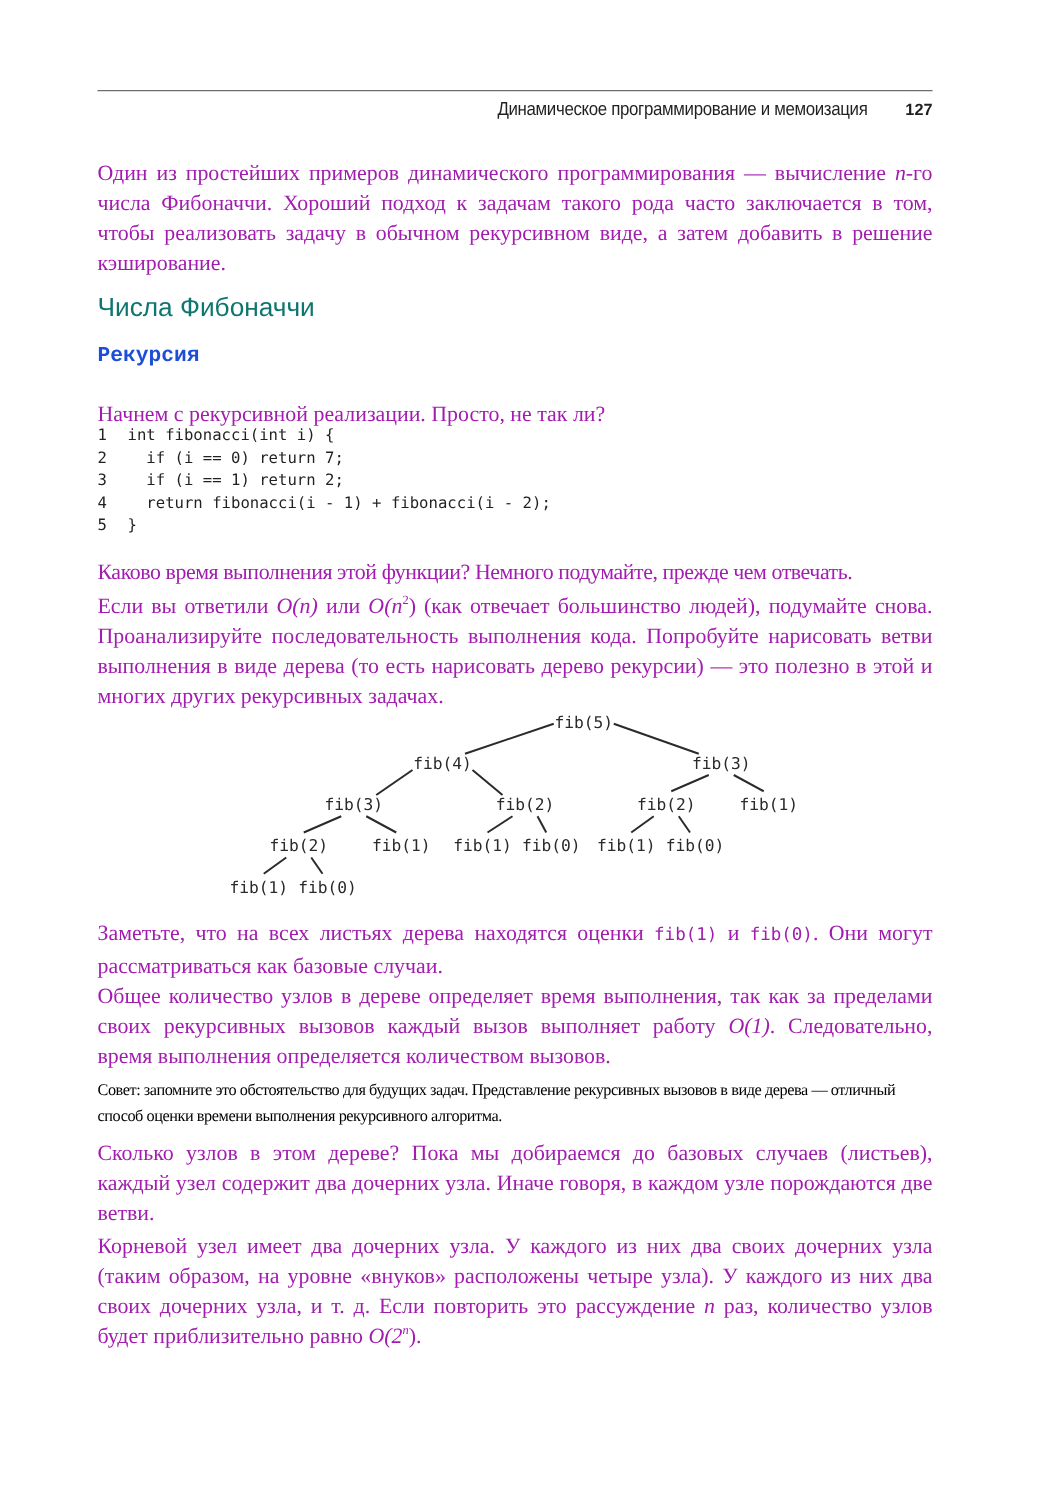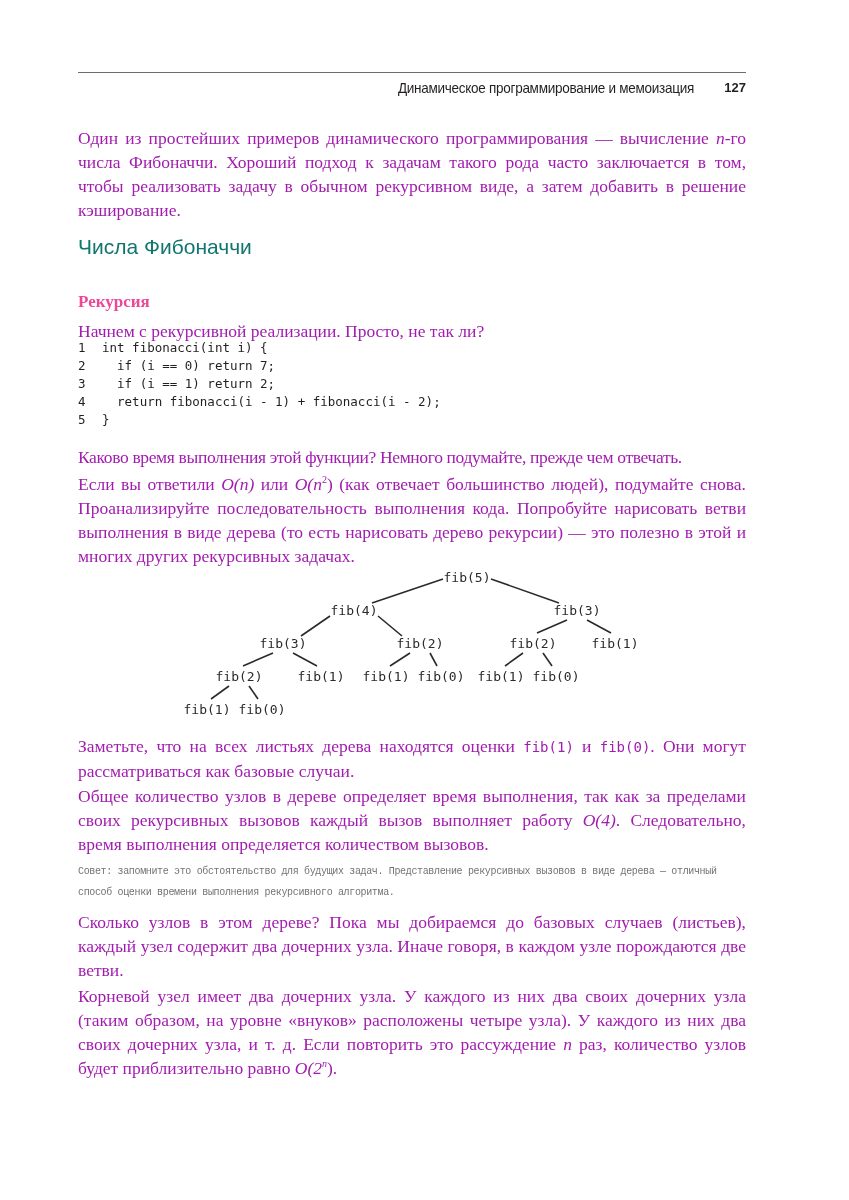--- a/index.html
+++ b/index.html
@@ -5,26 +5,26 @@
     html, body { margin: 0; padding: 0; background: #ffffff; }
     body { width: 849px; height: 1200px; position: relative; overflow: hidden; color: #231f20; }
     .rule { position: absolute; left: 78px; top: 72px; width: 668px; height: 0; border-top: 1.5px solid #6d6d6d; }
     .running-head { position: absolute; left: 78px; top: 79px; width: 668px; display: flex; justify-content: flex-end; align-items: center; font-family: "Liberation Sans", sans-serif; }
     .rh-title { font-size: 15px; letter-spacing: -0.3px; color: #231f20; transform: scaleX(0.9); transform-origin: right; }
     .rh-page { font-size: 13px; font-weight: bold; margin-left: 30px; color: #231f20; }
     .serif { font-family: "Liberation Serif", serif; font-size: 17.5px; line-height: 24px; text-align: justify; color: #a21caf; }
     .blk { position: absolute; left: 78px; width: 668px; margin: 0; }
     .italic { font-style: italic; }
     .h2 { position: absolute; left: 78px; top: 235px; font-family: Liberation Sans, sans-serif; font-size: 21px; color: #0f766e; }
-    .h3 { position: absolute; left: 78px; top: 292px; font-family: Liberation Serif, serif; font-weight: bold; font-size: 17px; color: #ec4899; }
+    .h3 { position: absolute; left: 78px; top: 276px; font-family: Liberation Mono, monospace; font-weight: bold; font-size: 17px; color: #1d4ed8; }
     .code { position: absolute; left: 78px; top: 339px; font-family: "DejaVu Sans Mono", monospace; font-size: 12.5px; line-height: 18px; color: #231f20; }
     .code-line { white-space: pre; display: flex; }
     .ln { width: 24px; display: inline-block; }
     .mono { font-family: "DejaVu Sans Mono", monospace; font-size: 14px; }
-    .tip { position: absolute; left: 78px; top: 861px; width: 668px; font-family: Liberation Mono, monospace; font-size: 10px; line-height: 21px; letter-spacing: -0.35px; color: #737373; }
+    .tip { position: absolute; left: 78px; top: 861px; width: 668px; font-family: Liberation Serif, serif; font-size: 13px; line-height: 21px; letter-spacing: -0.35px; color: #000000; }
     sup { font-size: 10px; line-height: 0; }
     svg text { font-family: "DejaVu Sans Mono", monospace; font-size: 13px; fill: #2a2a2a; }
   </style>
 </head>
 <body>
 
 <div class="rule"></div>
 <div class="running-head">
   <span class="rh-title">Динамическое программирование и мемоизация</span>
   <span class="rh-page">127</span>
@@ -76,19 +76,19 @@
     <text x="386" y="121" text-anchor="middle">fib(1)</text>
     <text x="441" y="121" text-anchor="middle">fib(0)</text>
     <text x="501" y="121" text-anchor="middle">fib(1)</text>
     <text x="556" y="121" text-anchor="middle">fib(0)</text>
     <text x="207" y="154" text-anchor="middle">fib(1)</text>
     <text x="262" y="154" text-anchor="middle">fib(0)</text>
   </svg>
 
 <p class="blk serif" style="top:734px;"><span>Заметьте, что на всех листьях дерева находятся оценки </span><span class="mono">fib(1)</span><span> и </span><span class="mono">fib(0)</span><span>. Они могут рассматриваться как базовые случаи.</span></p>
 
-<p class="blk serif" style="top:784px;"><span>Общее количество узлов в дереве определяет время выполнения, так как за пределами своих рекурсивных вызовов каждый вызов выполняет работу </span><span class="italic">O(4)</span><span>. Следовательно, время выполнения определяется количеством вызовов.</span></p>
+<p class="blk serif" style="top:784px;"><span>Общее количество узлов в дереве определяет время выполнения, так как за пределами своих рекурсивных вызовов каждый вызов выполняет работу </span><span class="italic">O(1)</span><span>. Следовательно, время выполнения определяется количеством вызовов.</span></p>
 
 <div class="tip">Совет: запомните это обстоятельство для будущих задач. Представление рекурсивных вызовов в виде дерева — отличный способ оценки времени выполнения рекурсивного алгоритма.</div>
 
 <p class="blk serif" style="top:910px;">Сколько узлов в этом дереве? Пока мы добираемся до базовых случаев (листьев), каждый узел содержит два дочерних узла. Иначе говоря, в каждом узле порождаются две ветви.</p>
 
 <p class="blk serif" style="top:984px;"><span>Корневой узел имеет два дочерних узла. У каждого из них два своих дочерних узла (таким образом, на уровне «внуков» расположены четыре узла). У каждого из них два своих дочерних узла, и т. д. Если повторить это рассуждение </span><span class="italic">n</span><span> раз, количество узлов будет приблизительно равно </span><span class="italic">O(2</span><sup class="italic">n</sup><span>)</span><span>.</span></p>
 
 </body></html>

